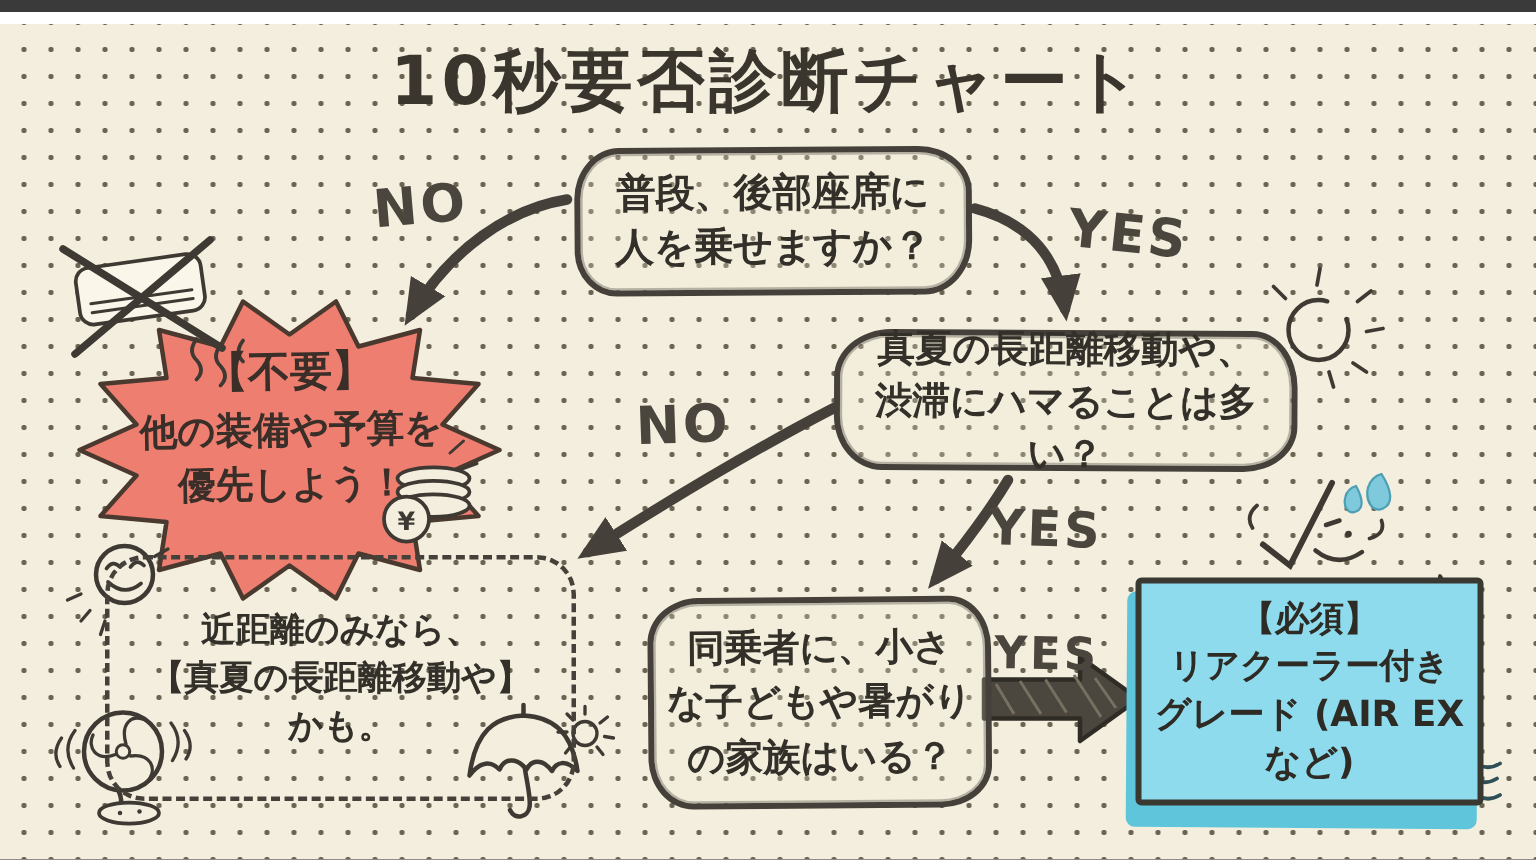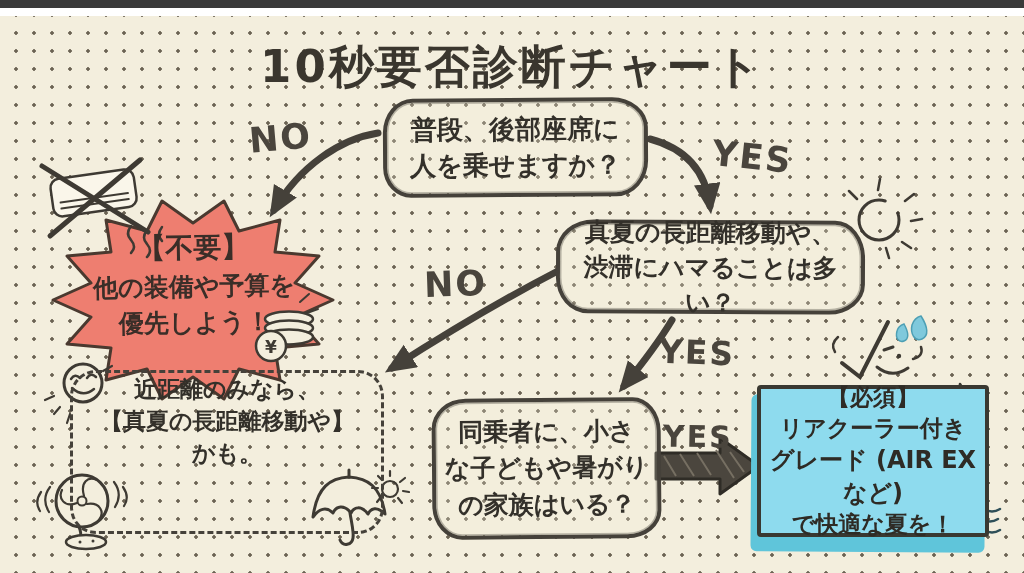--- a/index.html
+++ b/index.html
@@ -10,35 +10,35 @@
   }
   #topbar{position:absolute;left:0;top:0;width:1024px;height:8px;background:#3a3a3a;}
   #stage{
     position:absolute;left:0;top:16px;width:1024px;height:557px;
     background-color:#f3eedd;
     background-image:radial-gradient(circle,#6b6353 1.5px,transparent 2px);
     background-size:18px 18px;background-position:7px 8px;
   }
   #title{
     position:absolute;left:0;top:24px;width:1024px;text-align:center;
-    font-size:45px;font-weight:800;letter-spacing:3px;color:#3a362e;margin-top:13px;
+    font-size:45px;font-weight:800;letter-spacing:3px;color:#3a362e;
   }
   .qbox{
     position:absolute;border:4px solid #45413a;background:rgba(243,238,221,.25);
     display:flex;flex-direction:column;justify-content:center;align-items:center;
     text-align:center;font-weight:700;color:#33302a;
     box-shadow:inset 0 0 0 1.5px rgba(69,65,58,.35);
   }
   #q1{left:383px;top:98px;width:257px;height:91px;border-radius:30px 36px 32px 28px/34px 30px 36px 30px;font-size:26px;line-height:1.35;transform:rotate(-.4deg);}
   #q2{left:556px;top:220px;width:301px;height:86px;border-radius:38px 30px 36px 32px/32px 38px 30px 36px;font-size:25px;line-height:1.4;transform:rotate(.3deg);}
   #q3{left:432px;top:398px;width:221px;height:133px;border-radius:34px 28px 34px 30px/30px 34px 28px 34px;font-size:25px;line-height:1.45;transform:rotate(-.5deg);}
   #maybe{
     position:absolute;left:70px;top:370px;width:308px;height:158px;
     border:3px dashed #45413a;border-radius:26px;
-    display:flex;flex-direction:column;align-items:center;
+    display:flex;flex-direction:column;justify-content:center;align-items:center;
     text-align:center;font-weight:700;font-size:23px;line-height:1.4;color:#33302a;
   }
   #result-yes-shadow{position:absolute;left:751px;top:395px;width:234px;height:157px;background:#5fc5da;border-radius:6px;transform:rotate(.4deg);}
   #result-yes{
     position:absolute;left:757px;top:385px;width:224px;height:144px;
     background:#8edbee;border:4px solid #393831;border-radius:4px;
     display:flex;flex-direction:column;justify-content:center;align-items:center;
     text-align:center;font-weight:700;font-size:23px;line-height:1.35;color:#2e2b25;
   }
   #result-yes .small{font-size:24px;}
@@ -191,21 +191,20 @@
     <div>近距離のみなら、</div>
     <div>【真夏の長距離移動や】</div>
     <div>かも。</div>
   </div>
 
   <div id="result-yes-shadow"></div>
   <div id="result-yes">
     <div>【必須】</div>
     <div>リアクーラー付き</div>
     <div class="small">グレード (AIR EXなど)</div>
-    <div>で快適な夏を！</div>
   </div>
 
   <div id="no1" class="yn">NO</div>
   <div id="yes1" class="yn">YES</div>
   <div id="no2" class="yn">NO</div>
   <div id="yes2" class="yn">YES</div>
   <div id="yes3" class="yn">YES</div>
 </div>
 
 </body></html>

